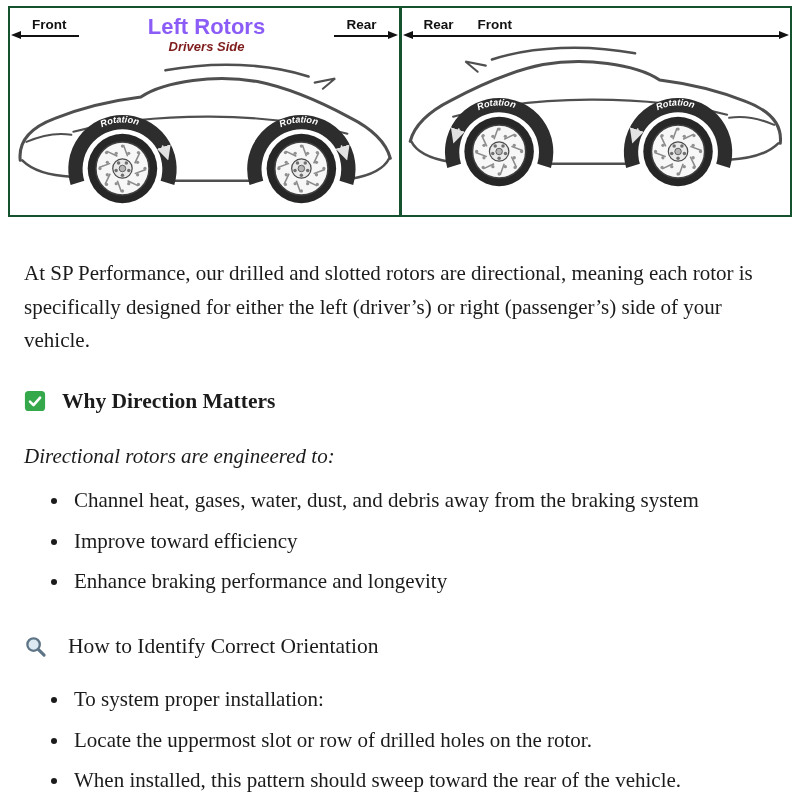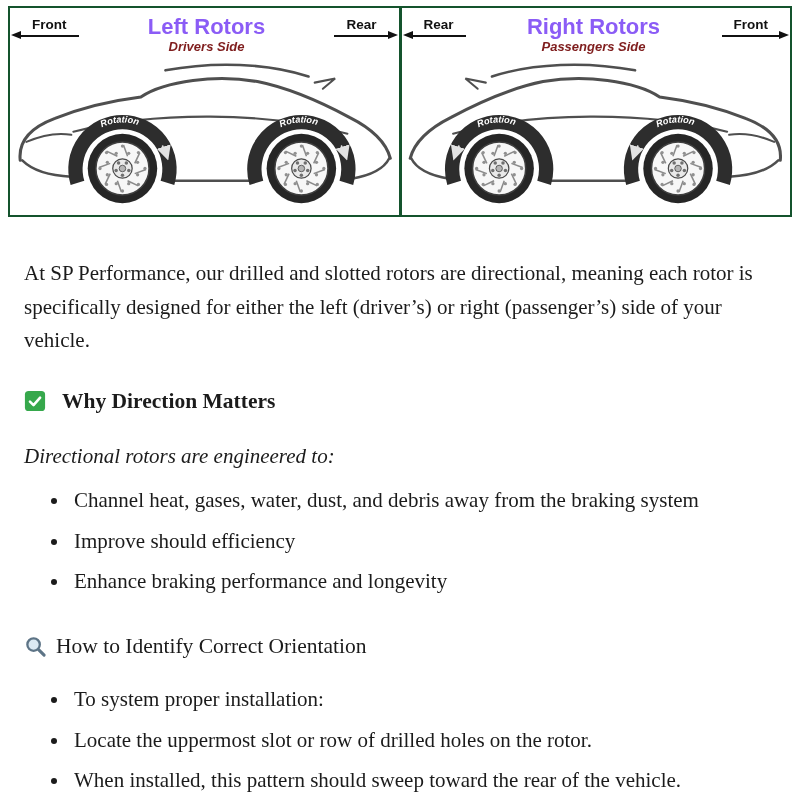--- a/index.html
+++ b/index.html
@@ -37,21 +37,21 @@
     content:""; position:absolute; right:-9px; top:-3.5px;
     border-top:4.5px solid transparent; border-bottom:4.5px solid transparent;
     border-left:10px solid #111;
   }
   .panel-svg { width:100%; display:block; }
 
   
   .content { padding:12px 24px 10px 24px; font-size:21px; line-height:1.6; }
   .intro { margin:28px 0 24px 0; }
   .sec-head { display:flex; align-items:center; gap:16px; font-size:21.5px; font-weight:bold; margin:26px 0 22px 0; }
-  .sec-head.plain { font-weight:normal; gap:9px; margin:30px 0 20px 0; }
+  .sec-head.plain { font-weight:normal; gap:21px; margin:30px 0 20px 0; }
   .lead { margin:0 0 10px 0;font-style:italic; }
   ul.bullets { margin:0 0 26px 0; padding-left:46px; }
   ul.bullets li { margin:7px 0; padding-left:4px; }
   .ico { flex:0 0 auto; display:inline-flex; }
 </style>
 </head>
 <body>
 
 <div class="diagram">
 
@@ -150,24 +150,20 @@
       </g>
     </svg>
   </div>
 
   <div class="panel">
     <div class="panel-head">
       <div class="dir">
         <span>Rear</span>
         <span class="dir-line left"></span>
       </div>
-      <div class="panel-title-wrap">
-        <div class="panel-title">Right Rotors</div>
-        <div class="panel-subtitle">Passengers Side</div>
-      </div>
       <div class="dir">
         <span>Front</span>
         <span class="dir-line right"></span>
       </div>
     </div>
 
     <svg class="panel-svg" viewBox="0 0 380 158">
       <use href="#car" transform="translate(380,0) scale(-1,1)"></use>
       <path id="tp2" d="M52.7,96.6 A45 45 0 0 1 137.3,96.6" fill="none"></path>
       <path id="tp3" d="M227.7,96.6 A45 45 0 0 1 312.3,96.6" fill="none"></path>
@@ -196,21 +192,21 @@
         <path d="M6.5,12.6 L10.4,16.5 L17.6,8.3" fill="none" stroke="#ffffff" stroke-width="2.8" stroke-linecap="round" stroke-linejoin="round"></path>
       </svg>
     </span>
     <span>Why Direction Matters</span>
   </div>
 
   <p class="lead">Directional rotors are engineered to:</p>
 
   <ul class="bullets">
     <li>Channel heat, gases, water, dust, and debris away from the braking system</li>
-    <li>Improve should efficiency</li>
+    <li>Improve toward efficiency</li>
     <li>Enhance braking performance and longevity</li>
   </ul>
 
   <div class="sec-head plain">
     <span class="ico">
       <svg width="23" height="23" viewBox="0 0 24 24">
         <circle cx="10" cy="10" r="6.5" fill="#dce9f2" stroke="#5d7486" stroke-width="2.4"></circle>
         <line x1="15.2" y1="15.2" x2="21" y2="21" stroke="#5d7486" stroke-width="3.2" stroke-linecap="round"></line>
       </svg>
     </span>

